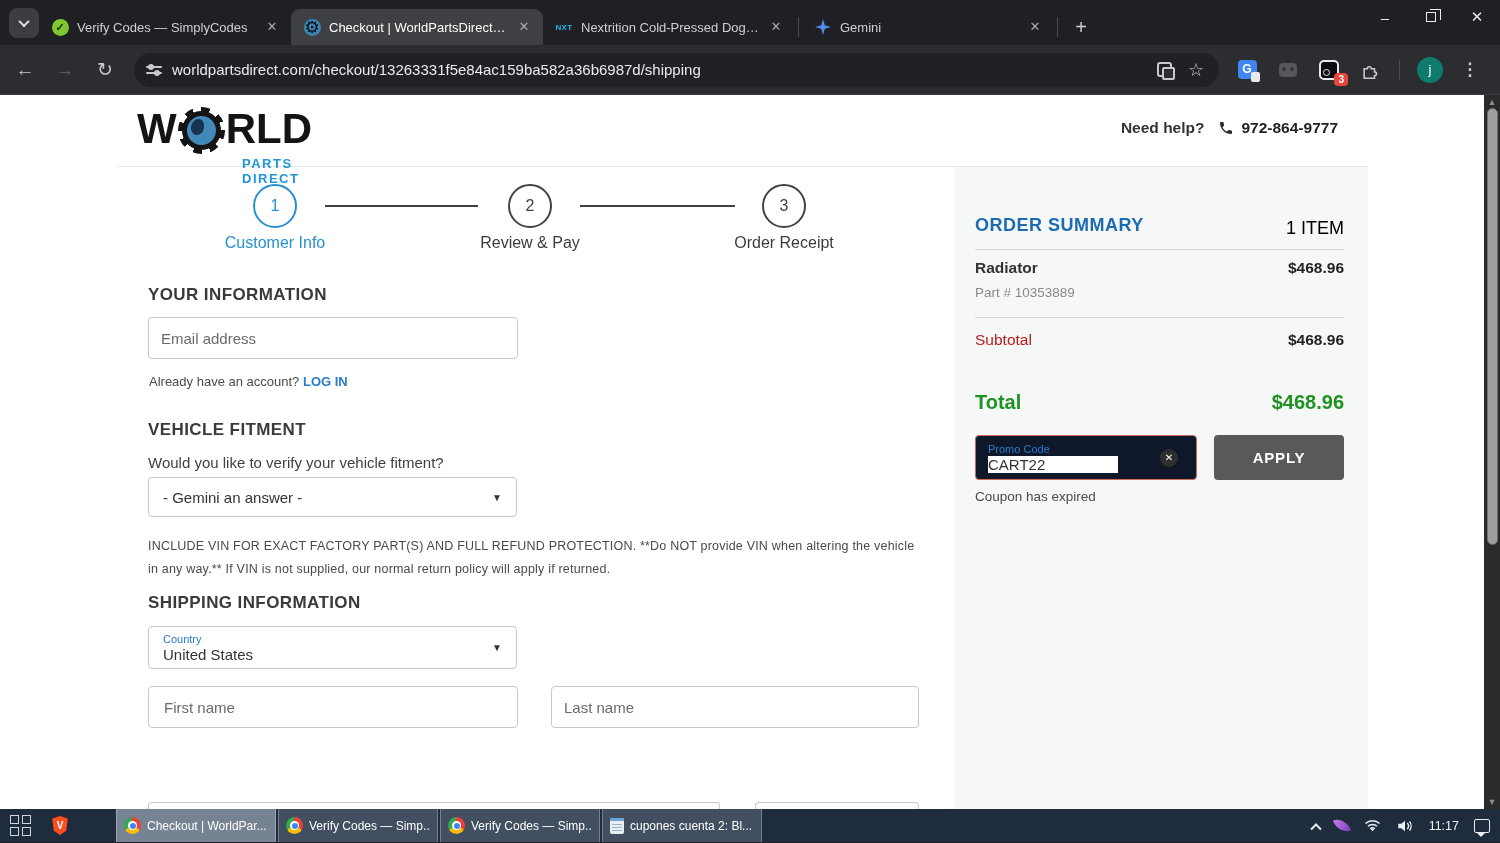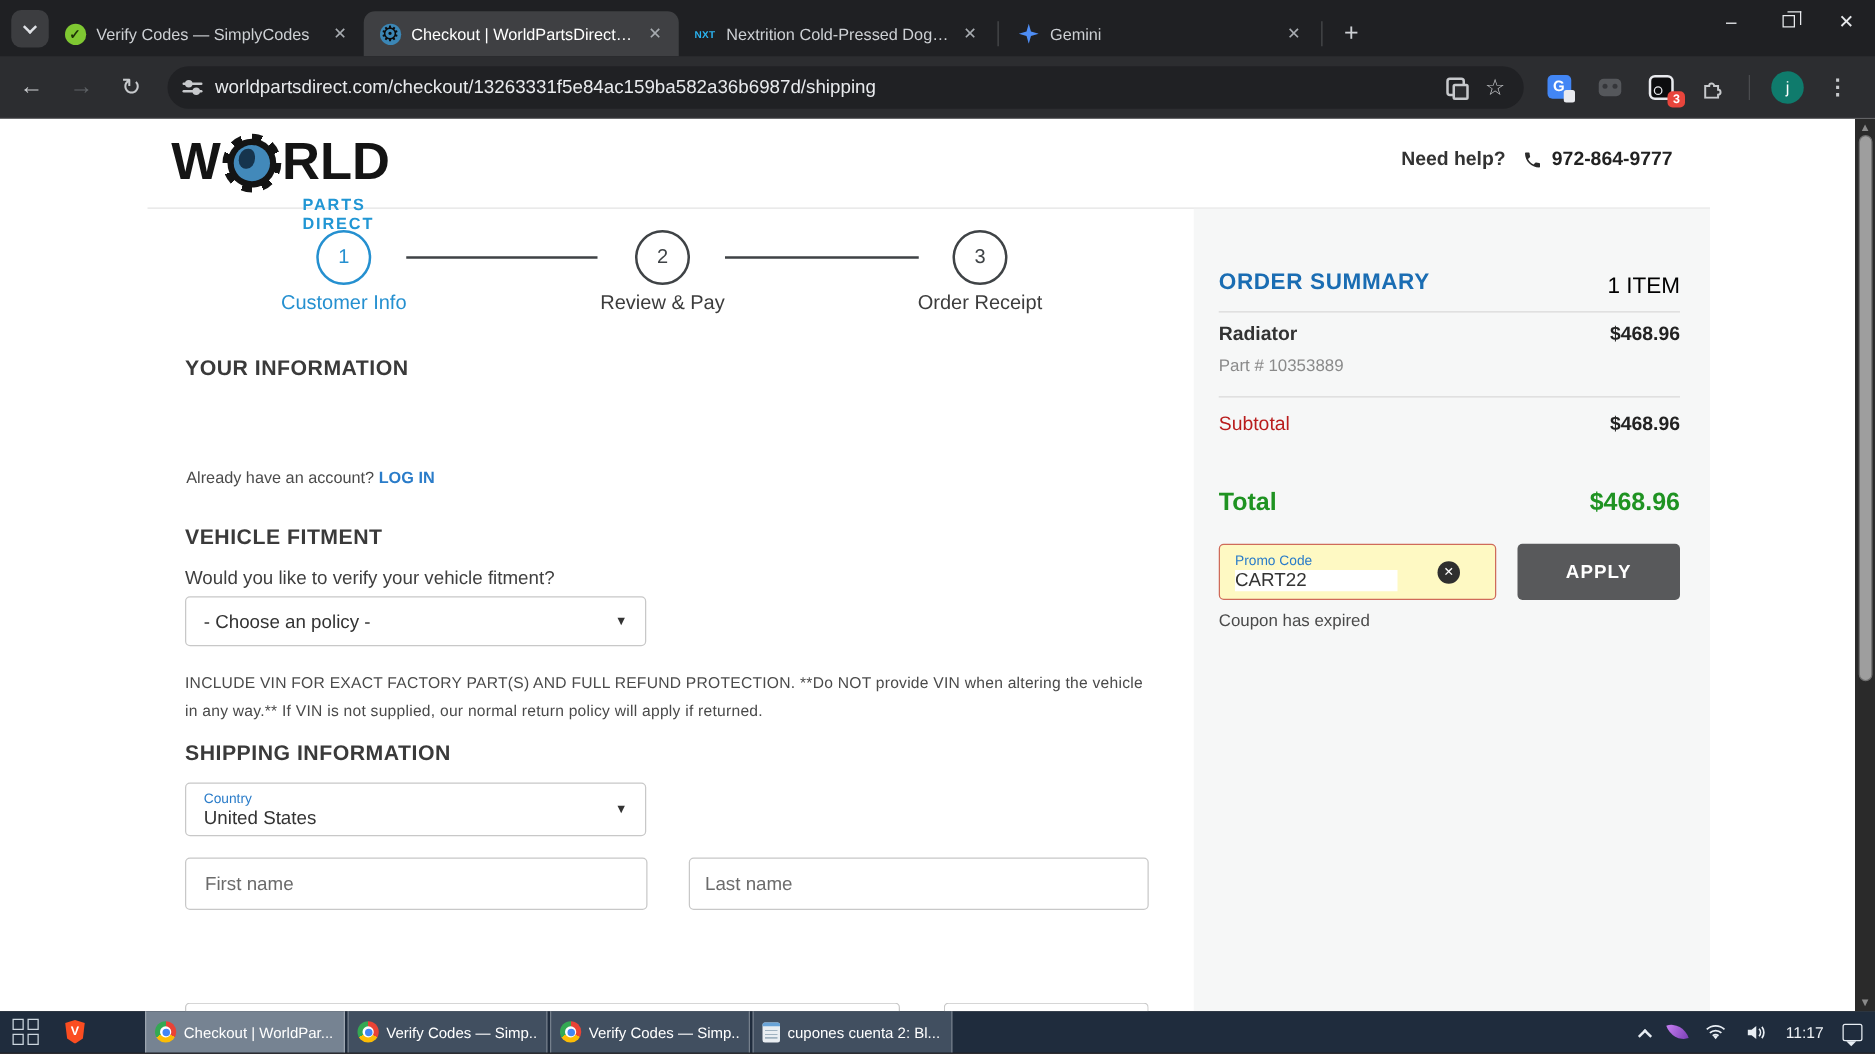--- a/index.html
+++ b/index.html
@@ -100,21 +100,21 @@
   .os-count { position:absolute; right:24px; top:51px; font-size:18px; font-weight:normal; color:#000000; }
   .p-divider { position:absolute; left:20px; right:24px; height:1px; background:#d9d9d9; }
   .p-row { position:absolute; left:20px; right:24px; display:flex; justify-content:space-between; align-items:center; }
   .item-name { font-size:15.5px; font-weight:bold; color:#333; }
   .price { font-size:15.5px; font-weight:bold; color:#222; }
   .plain { font-size:15.5px; color:#b91c1c; font-weight:normal; }
   .part-no { position:absolute; left:20px; font-size:13.5px; color:#8a8a8a; }
   .ship-label { display:flex; align-items:center; gap:7px; }
   .q-ico { width:16px; height:16px; border-radius:50%; background:#2a7cc9; color:#fff; font-size:11px; font-weight:bold; display:flex; align-items:center; justify-content:center; cursor:pointer; }
   .total-row .t { font-size:20px; font-weight:bold; color:#1f9322; }
-  .promo-box { position:absolute; left:20px; top:268px; width:222px; height:45px; background:#fef9c3; border:1px solid #cf6b5a; border-radius:4px; display:flex; align-items:center; padding:0 28px 0 12px; }
+  .promo-box { position:absolute; left:20px; top:268px; width:222px; height:45px; background:#0f172a; border:1px solid #cf6b5a; border-radius:4px; display:flex; align-items:center; padding:0 18px 0 12px; }
   .promo-inner { flex:1; display:flex; flex-direction:column; gap:1px; }
   .promo-val { font-size:15px; color:#333; border:none; outline:none; width:130px; font-family:"Liberation Sans",sans-serif; }
   .clear-ico { width:18px; height:18px; border-radius:50%; background:#2f2f2f; color:#fff; font-size:10px; display:flex; align-items:center; justify-content:center; cursor:pointer; }
   .apply-btn { position:absolute; right:24px; top:268px; width:130px; height:45px; background:#58595b; color:#fff; font-size:15px; font-weight:bold; letter-spacing:.8px; border:none; border-radius:4px; cursor:pointer; font-family:"Liberation Sans",sans-serif; }
   .coupon-msg { position:absolute; left:20px; top:322px; font-size:13.5px; color:#4a4a4a; }
   .secure { position:absolute; left:98px; top:355px; display:flex; align-items:center; gap:10px; }
   .lock-circle { width:40px; height:40px; border-radius:50%; background:#3079b8; display:flex; align-items:center; justify-content:center; }
   .secure-txt .t1 { font-size:17.5px; font-weight:bold; color:#a3a3a3; letter-spacing:.5px; }
   .secure-txt .t2 { font-size:11.5px; color:#b5b5b5; margin-top:1px; }
 
@@ -265,29 +265,30 @@
     </div>
   <div class="step-line" style="left:580px; width:155px;"></div>
   <div class="step-circle" style="left:762px; top:89px;">
       <span>3</span>
     </div>
   <div class="step-label active" style="left:185px; top:139px;">Customer Info</div>
   <div class="step-label" style="left:440px; top:139px;">Review &amp; Pay</div>
   <div class="step-label" style="left:694px; top:139px;">Order Receipt</div>
 
   <div class="section-h" style="left:148px; top:190px;">YOUR INFORMATION</div>
+  <input class="tfield" style="left: 148px; top: 222px; width: 370px; height: 42px;" placeholder="Email address">
   <div class="account-line" style="left:149px; top:279px;">
     <span>Already have an account?</span>
     <span class="login-link">LOG IN</span>
   </div>
 
   <div class="section-h" style="left:148px; top:325px;">VEHICLE FITMENT</div>
   <div class="question-line" style="left:148px; top:359px;">Would you like to verify your vehicle fitment?</div>
   <div class="selectbox" style="left:148px; top:382px; width:369px; height:40px;">
-    <span class="val">- Choose an policy -</span>
+    <span class="val">- Gemini an answer -</span>
     <span class="caret">▼</span>
   </div>
   <div class="disclaimer" style="left:148px; top:440px; width:772px;">INCLUDE VIN FOR EXACT FACTORY PART(S) AND FULL REFUND PROTECTION. **Do NOT provide VIN when altering the vehicle in any way.** If VIN is not supplied, our normal return policy will apply if returned.</div>
 
   <div class="section-h" style="left:148px; top:498px;">SHIPPING INFORMATION</div>
   <div class="selectbox country-box" style="left:148px; top:531px; width:369px; height:43px;">
     <span class="country-inner">
       <span class="mini-label">Country</span>
       <span class="val">United States</span>
     </span>

